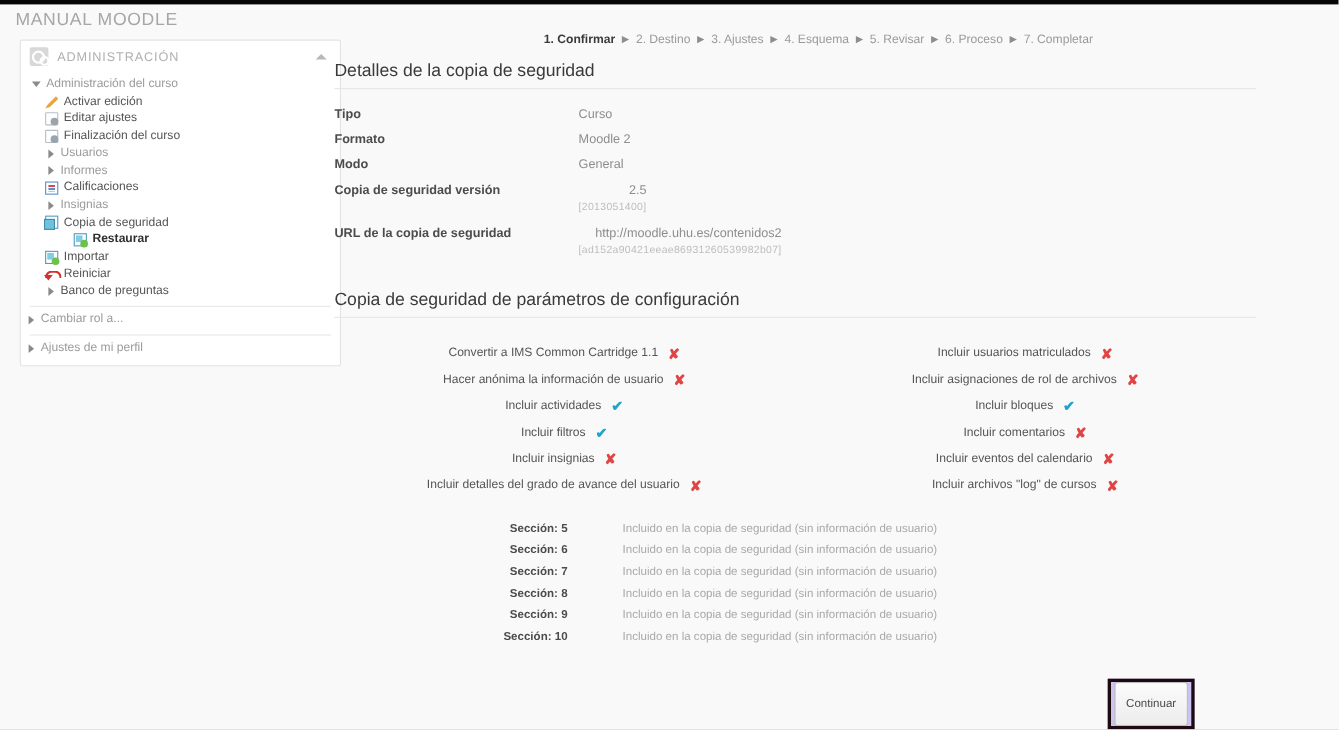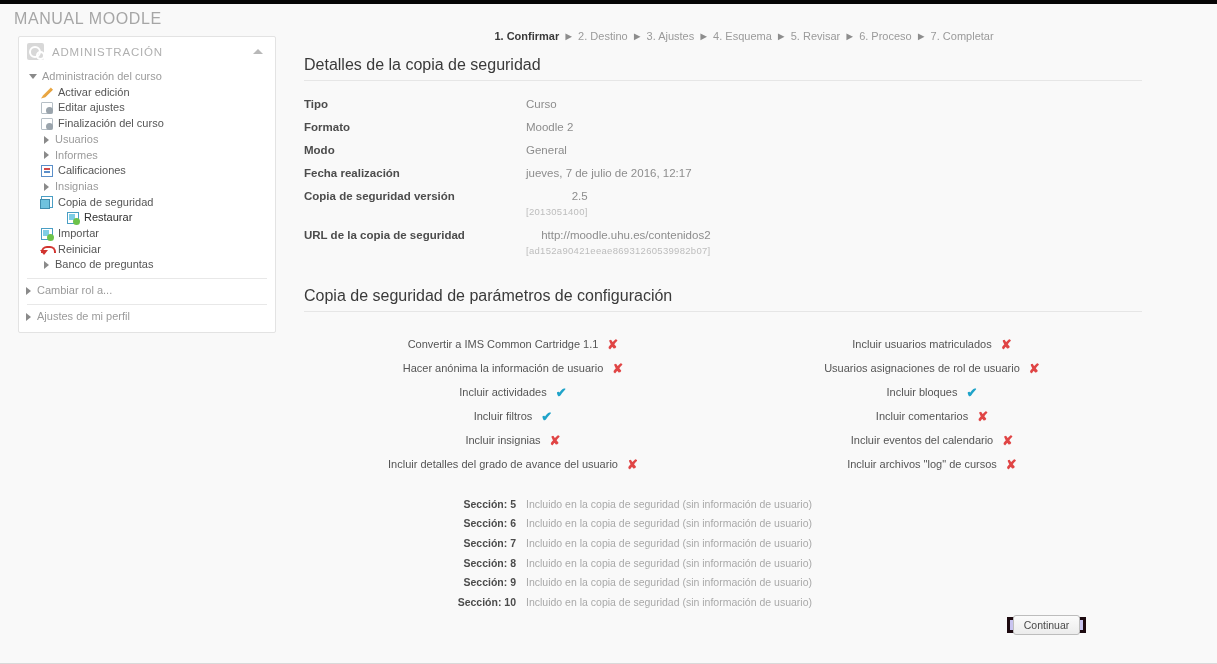--- a/index.html
+++ b/index.html
@@ -34,21 +34,21 @@
     font-size: 16px;
     letter-spacing: 0.6px;
     color: #a6a6a6;
     font-weight: 400;
   }
 
   
   .block {
     position: absolute;
     left: 18px; top: 36px;
-    width: 258px;
+    width: 292px;
     background: #ffffff;
     border: 1px solid #e3e3e3;
     border-radius: 2px;
   }
   .block-header {
     display: flex; align-items: center;
     padding: 6px 8px 6px 8px;
     height: 29px;
   }
   .gear-icon {
@@ -91,21 +91,21 @@
   }
   .nav-row {
     display: flex; align-items: center;
     font-size: 11px;
     line-height: 15.7px;
     min-height: 15.7px;
     color: #555555;
     white-space: nowrap;
   }
   .nav-row.muted { color: #9b9b9b; }
-  .nav-row.bold { font-weight: normal; color: #2f2f2f; padding-left: 26px; }
+  .nav-row.bold { font-weight: bold; color: #2f2f2f; padding-left: 26px; }
   .nav-row .lbl { padding-left: 1px; }
 
   .arrow-closed {
     width: 0; height: 0;
     border-top: 4px solid transparent;
     border-bottom: 4px solid transparent;
     border-left: 5px solid #8a8a8a;
     margin: 0 5px 0 3px;
     flex: 0 0 auto;
   }
@@ -304,39 +304,40 @@
 
   .sections-list {
     margin-top: 12px;
     width: 838px;
   }
   .sec-row {
     display: flex;
     font-size: 10.5px;
     height: 19.6px;
     align-items: center;
+    gap: 40px;
   }
   .sec-label {
     width: 222px;
     flex: 0 0 222px;
     text-align: right;
     padding-right: 10px;
     font-weight: bold;
     color: #4c4c4c;
   }
   .sec-value { color: #a9a9a9; }
 
   
   .continue-wrap {
     position: absolute;
     left: 1007px; top: 617px;
-    width: 79px; height: 16px;
+    width: 79px; height: 46px;
     background: #c9c4f0;
     border: 3px solid #1d0a10;
-    display: flex; align-items: center; justify-content: center;
+    display: flex; justify-content: center;
     padding: 0;
   }
   .continue-btn {
     background: linear-gradient(to bottom, #fbfbfb 0%, #ececec 100%);
     border: 1px solid #bdbdbd;
     border-radius: 3px;
     color: #4a4a4a;
     font-size: 10.5px;
     font-family: "Liberation Sans", sans-serif;
     padding: 3px 10px;
@@ -475,26 +476,20 @@
         </div>
       </div>
 
       <div class="detail-row">
         <div class="detail-label">Modo</div>
         <div class="detail-value">
           <span>General</span>
         </div>
       </div>
 
-      <div class="detail-row">
-        <div class="detail-label">Fecha realización</div>
-        <div class="detail-value">
-          <span>jueves, 7 de julio de 2016, 12:17</span>
-        </div>
-      </div>
 
 
       <div class="detail-row">
         <div class="detail-label">Copia de seguridad versión</div>
         <div class="detail-value">
           <span>2.5</span>
           <span class="detail-sub">[2013051400]</span>
         </div>
       </div>
 
@@ -538,21 +533,21 @@
           <span class="mark no">✘</span>
         </div>
       </div>
 
       <div class="set-col right">
         <div class="set-row">
           <span>Incluir usuarios matriculados</span>
           <span class="mark no">✘</span>
         </div>
         <div class="set-row">
-          <span>Usuarios asignaciones de rol de usuario</span>
+          <span>Incluir asignaciones de rol de archivos</span>
           <span class="mark no">✘</span>
         </div>
         <div class="set-row">
           <span>Incluir bloques</span>
           <span class="mark yes">✔</span>
         </div>
         <div class="set-row">
           <span>Incluir comentarios</span>
           <span class="mark no">✘</span>
         </div>

